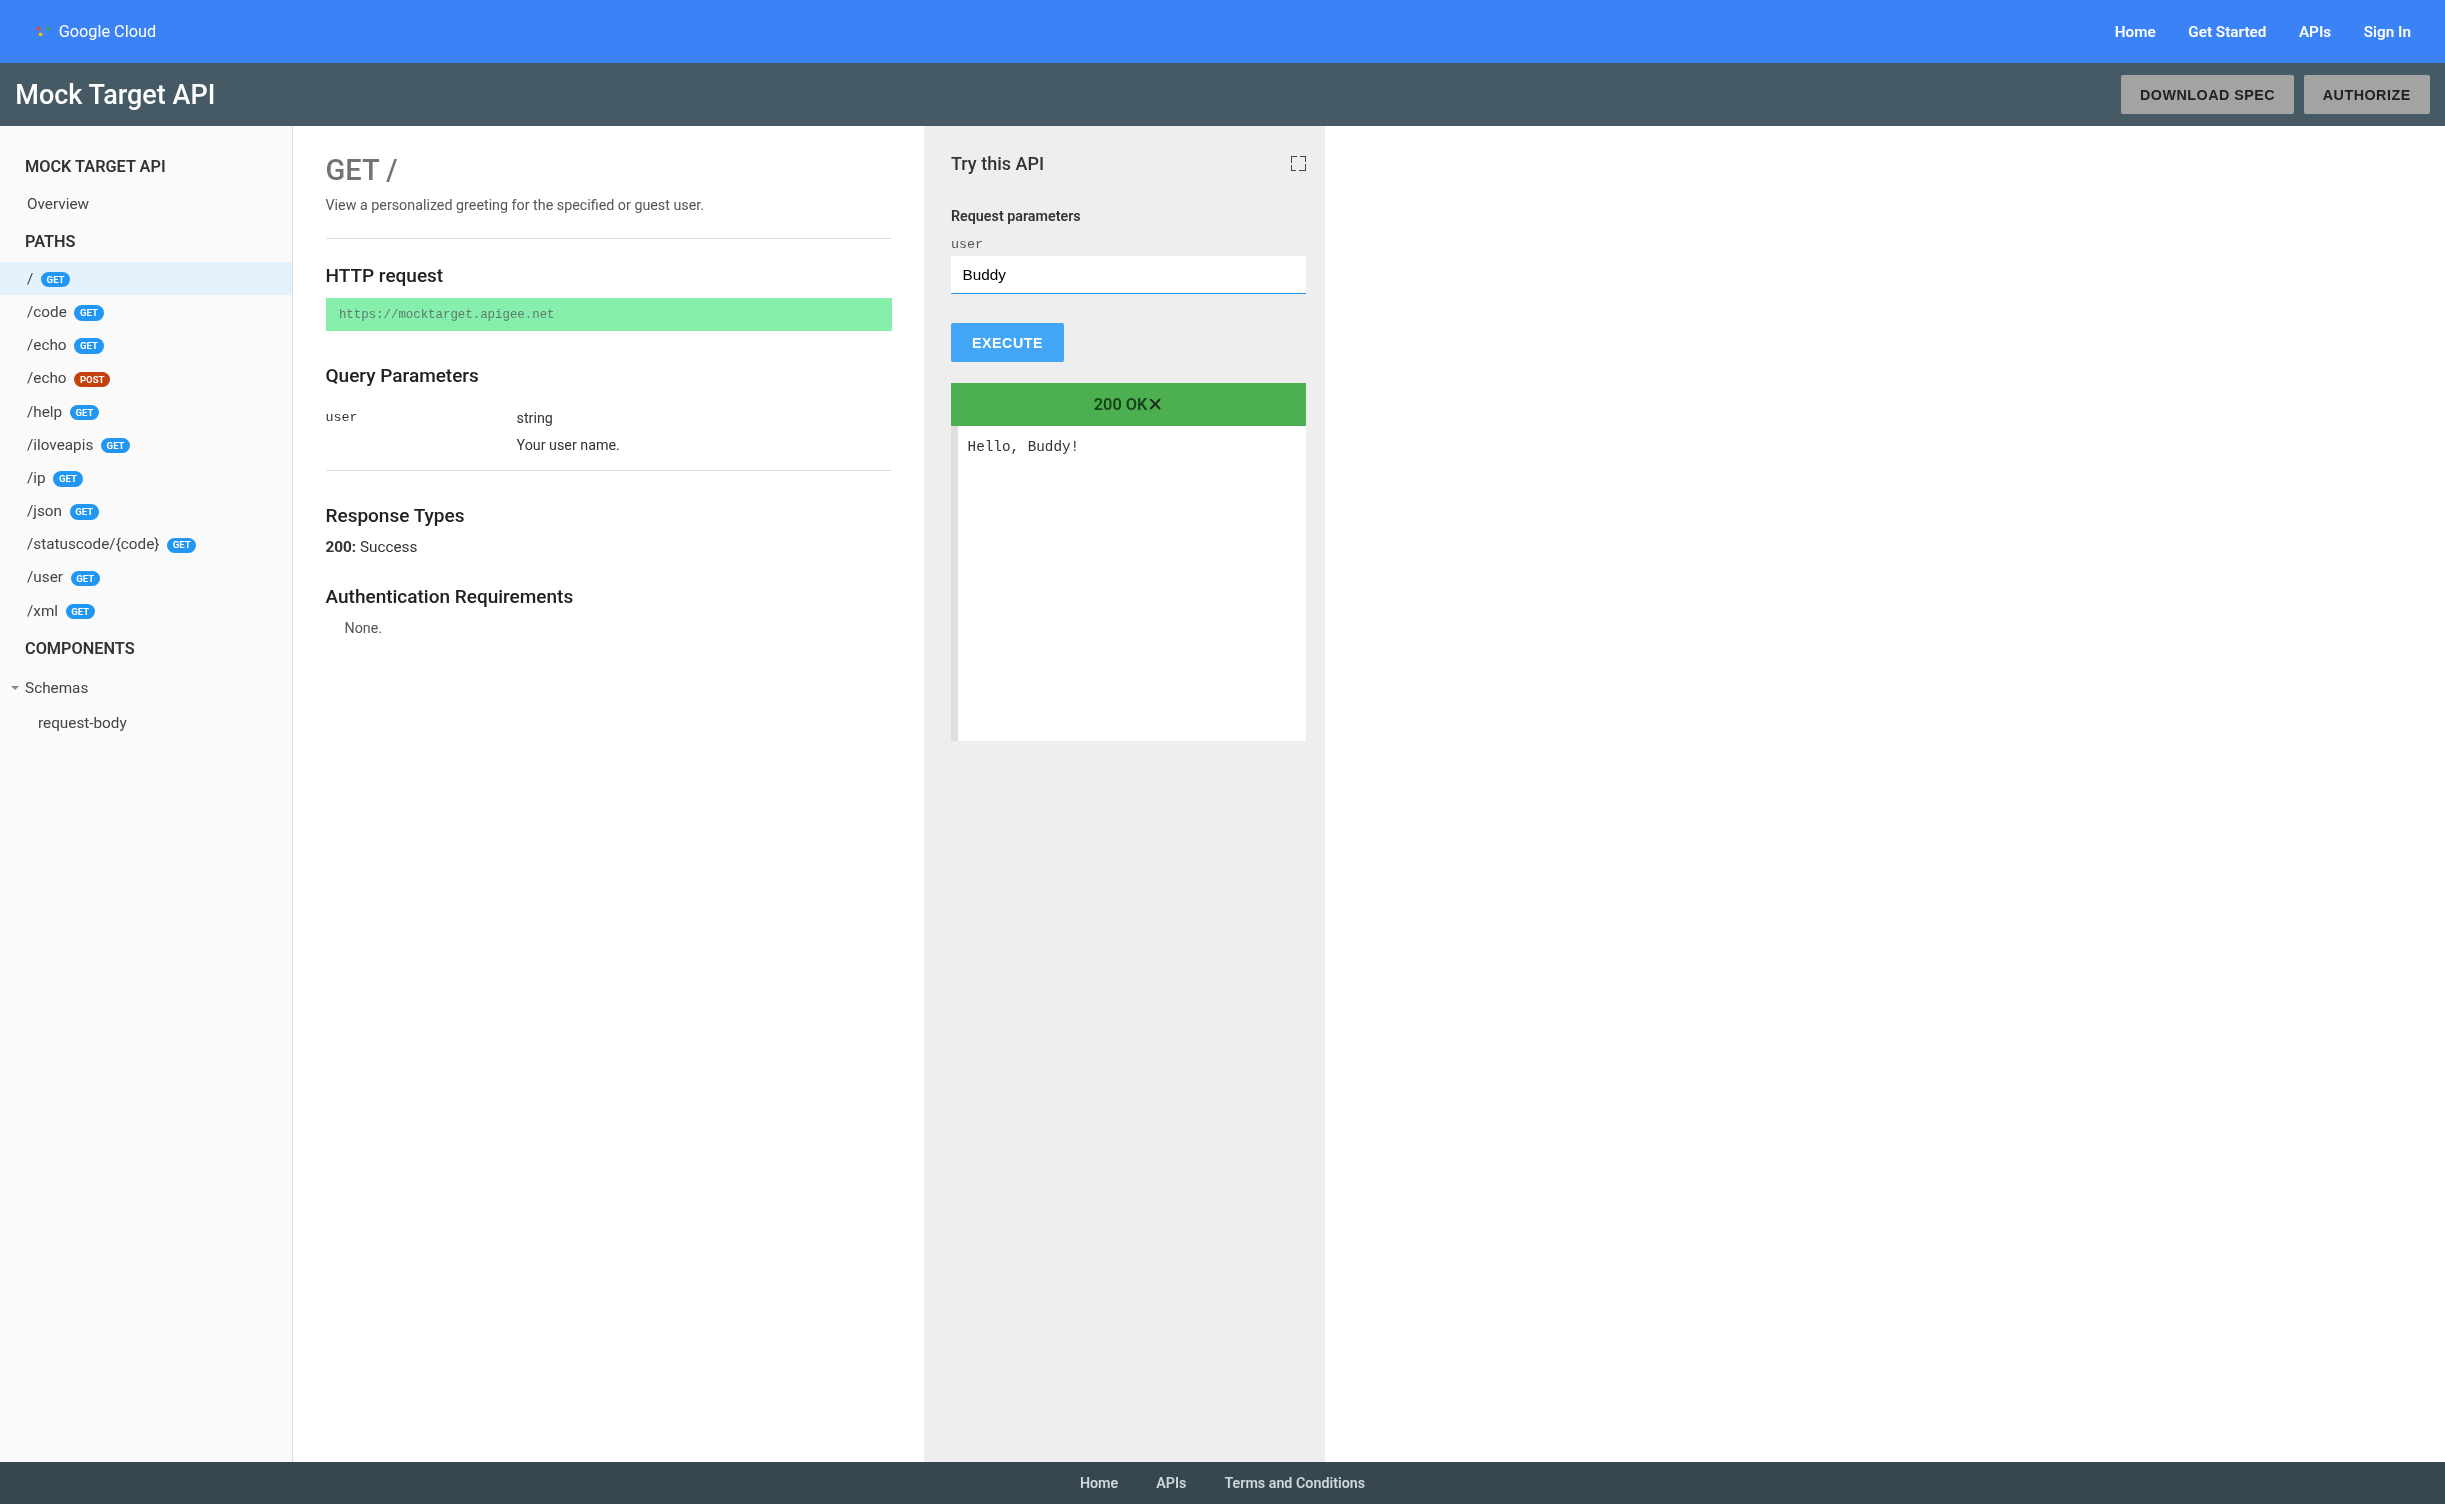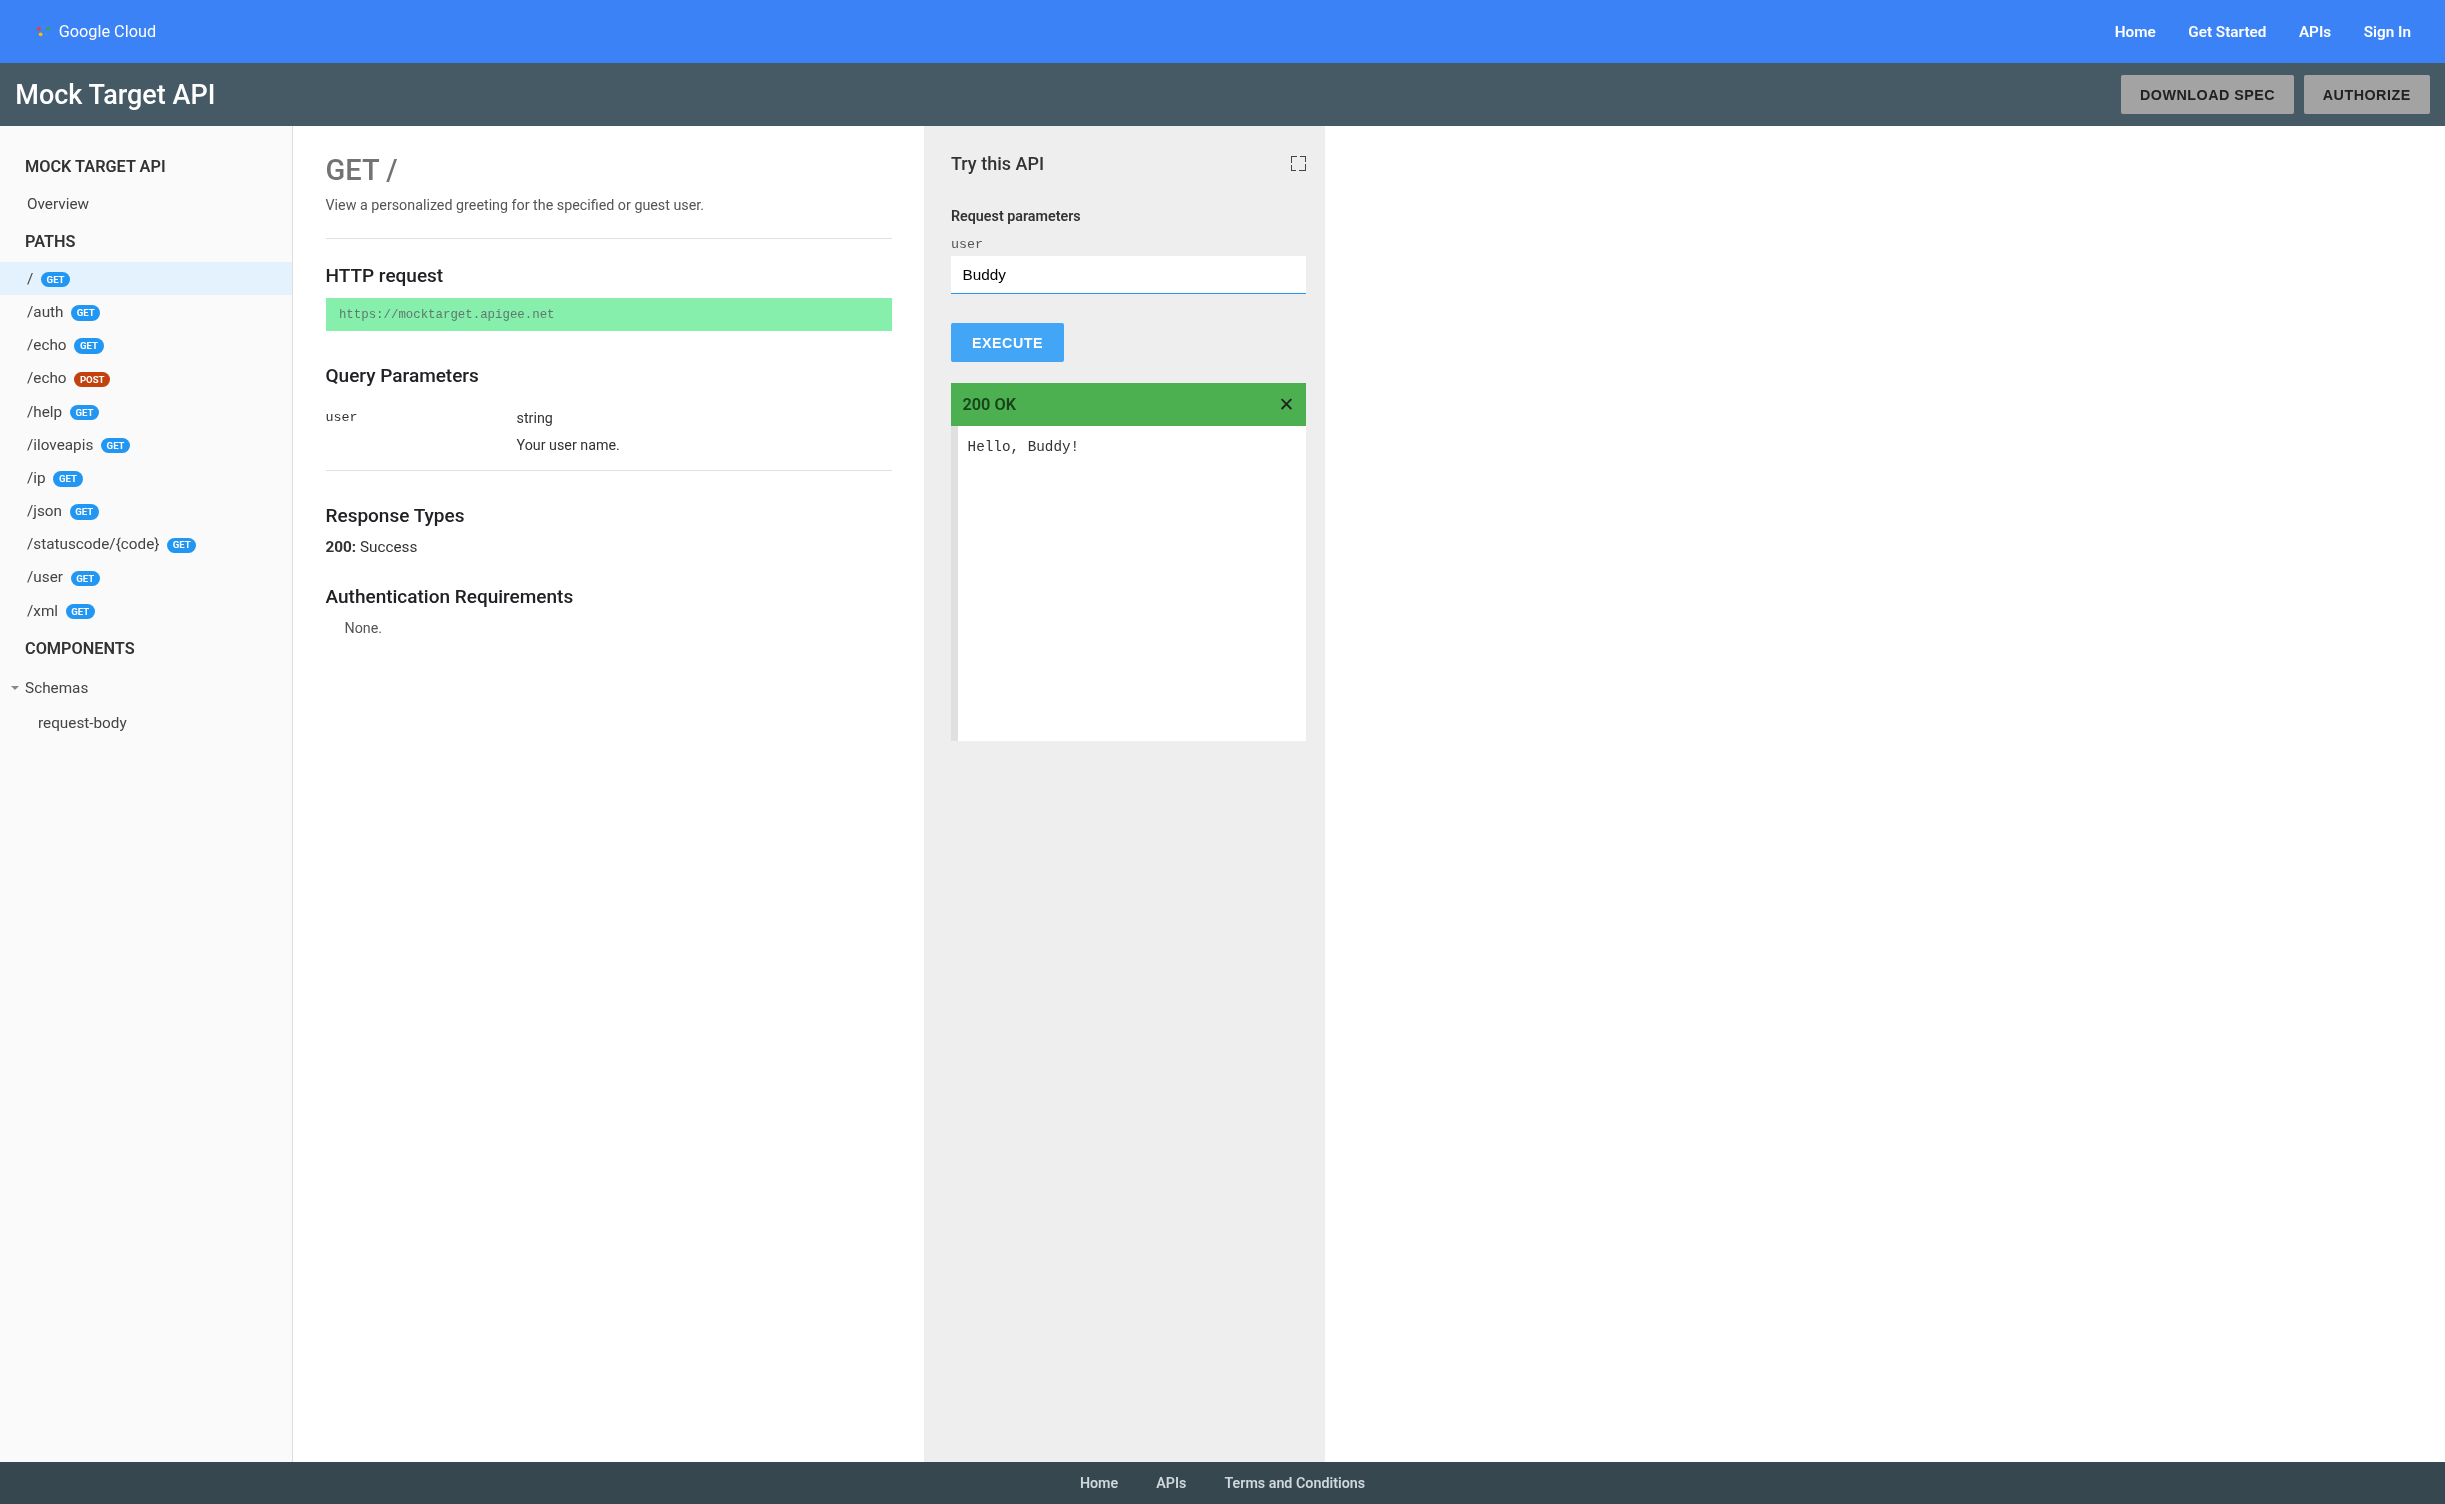--- a/index.html
+++ b/index.html
@@ -257,21 +257,21 @@
     cursor: pointer;
     margin-bottom: 21px;
   }
   .status-bar {
     background: #4CAF50;
     color: #17441b;
     font-weight: 600;
     font-size: 16.3px;
     padding: 9.6px 11.5px;
     display: flex;
-    justify-content: space-between;
+    justify-content: center;
     align-items: center;
   }
   .status-bar .close-x {
     color: #222;
     font-size: 19px;
     cursor: pointer;
     font-weight: 400;
   }
   .response-body {
     background: #fff;
@@ -334,21 +334,21 @@
   <div class="sidebar">
     <div class="sidebar-title">MOCK TARGET API</div>
     <div class="sidebar-item">Overview</div>
     <div class="sidebar-title">PATHS</div>
 
     <div class="sidebar-item active">
       <span>/</span>
       <span class="method-badge get-badge">GET</span>
     </div>
     <div class="sidebar-item">
-      <span>/auth</span>
+      <span>/code</span>
       <span class="method-badge get-badge">GET</span>
     </div>
     <div class="sidebar-item">
       <span>/echo</span>
       <span class="method-badge get-badge">GET</span>
     </div>
     <div class="sidebar-item">
       <span>/echo</span>
       <span class="method-badge post-badge">POST</span>
     </div>

